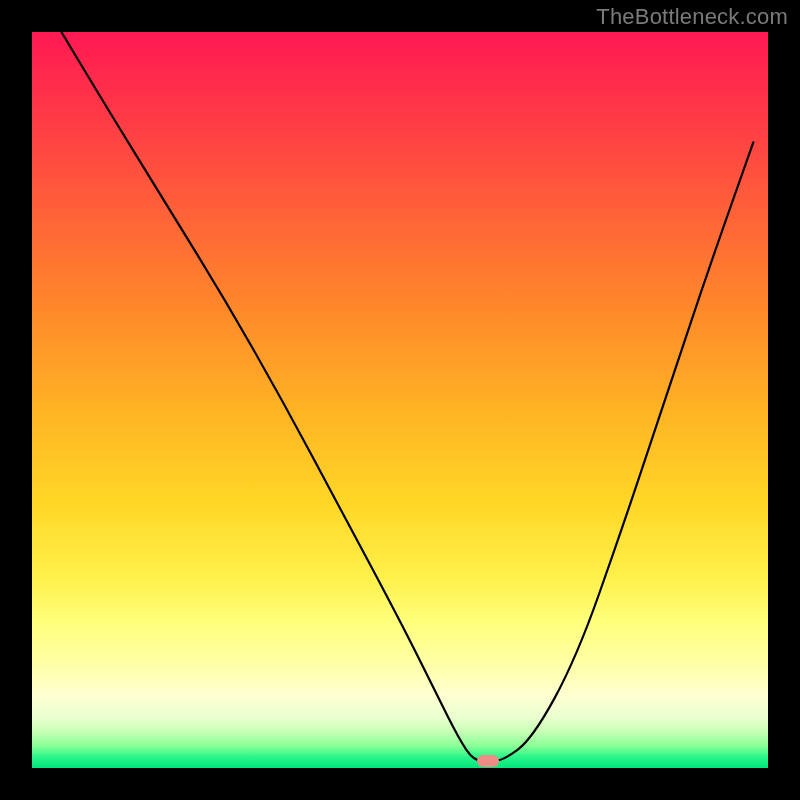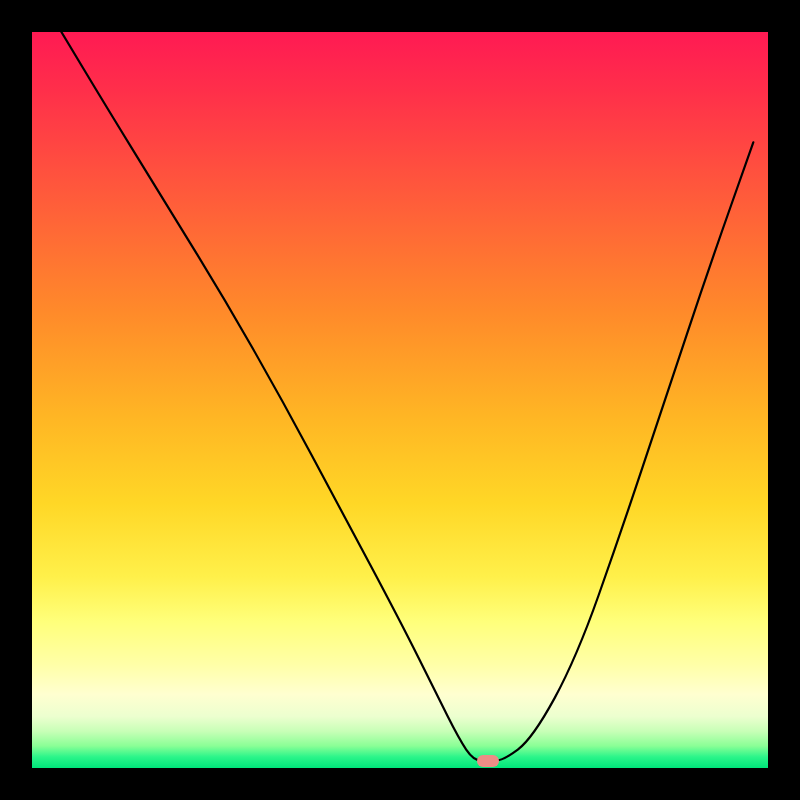--- a/index.html
+++ b/index.html
@@ -71,20 +71,21 @@
     background: #ee8d86;
     z-index: 5;
     transform: translate(-50%, -50%);
   }
 </style>
 </head>
 <body>
 
 <div class="stage">
 
+  <div class="watermark">TheBottleneck.com</div>
 
   <div class="plot">
 
     <svg class="curve" viewBox="0 0 736 736" preserveAspectRatio="none">
       <path id="curve-path" d="M 29.4 0.0 Q 29.4 0.0 51.5 36.8 Q 73.6 73.6 103.0 121.4 Q 132.5 169.3 161.9 217.1 Q 191.4 265.0 220.8 316.5 Q 250.2 368.0 279.7 423.2 Q 309.1 478.4 338.6 533.6 Q 368.0 588.8 386.4 625.6 Q 404.8 662.4 415.8 684.5 Q 426.9 706.6 434.2 717.6 Q 441.6 728.6 449.0 728.6 Q 456.3 728.6 463.7 728.6 Q 471.0 728.6 485.8 717.6 Q 500.5 706.6 522.6 666.1 Q 544.6 625.6 566.7 563.0 Q 588.8 500.5 610.9 434.2 Q 633.0 368.0 655.0 301.8 Q 677.1 235.5 699.2 173.0 T 721.3 110.4" fill="none" stroke="#000" stroke-width="2.2" stroke-linecap="round" stroke-linejoin="round"></path>
     </svg>
 
     <div class="marker" id="marker" style="left: 456.32px; top: 728.64px; background: rgb(238, 141, 134);"></div>
 
   </div>

